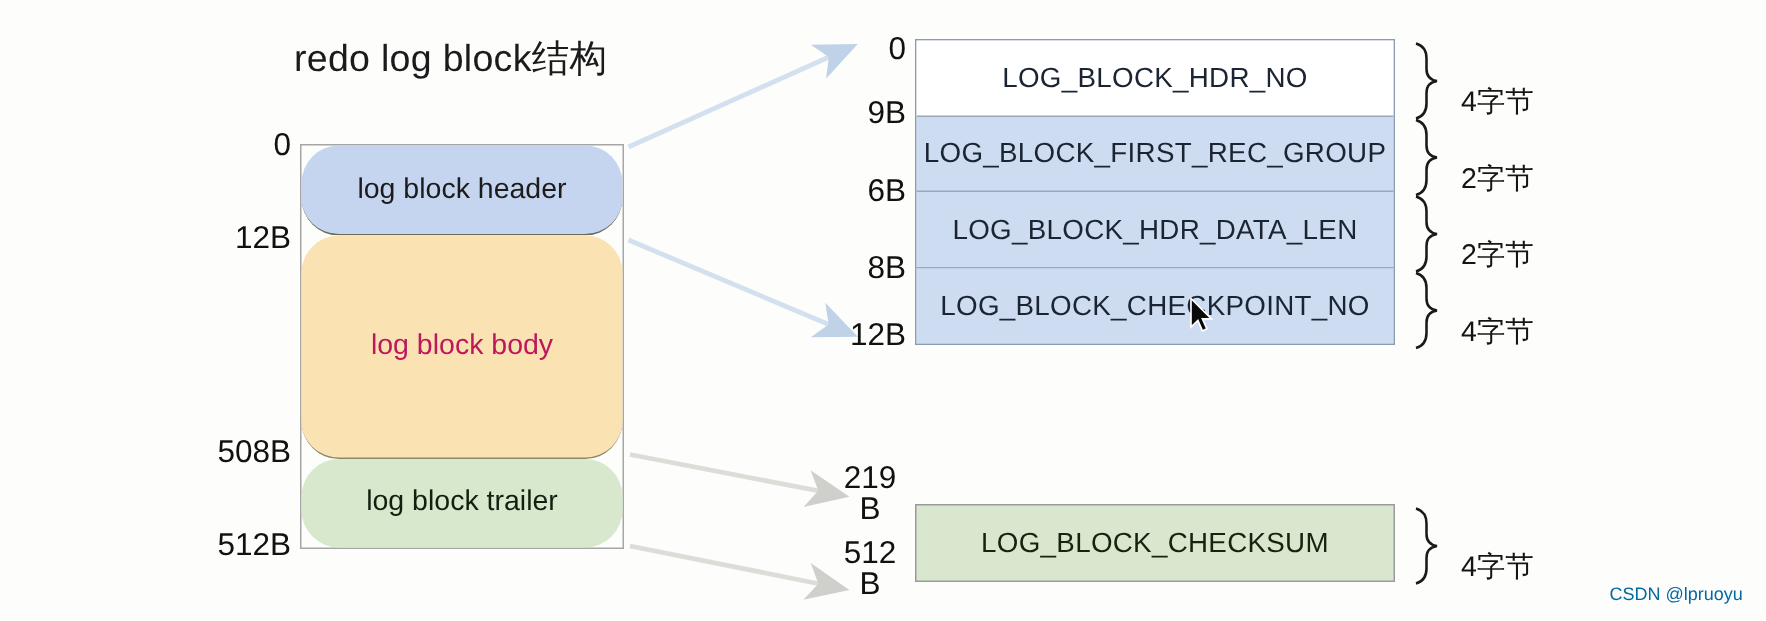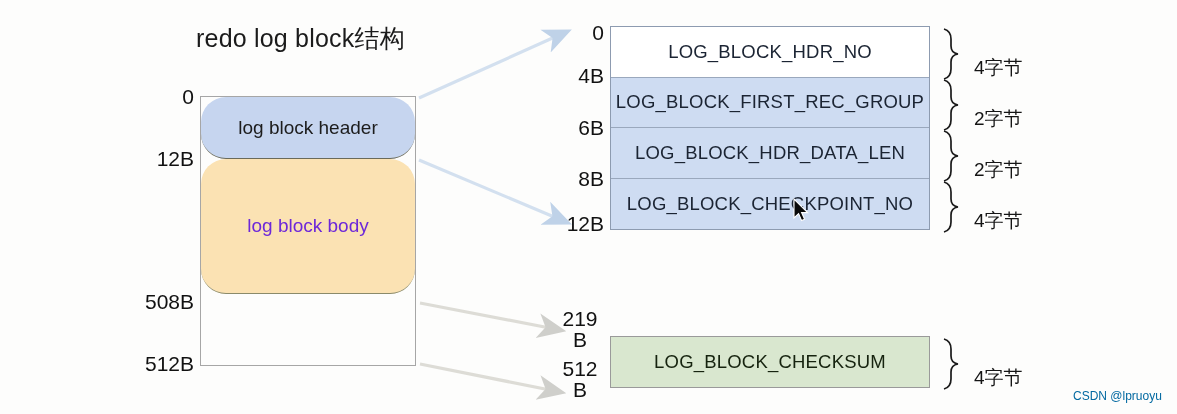--- a/index.html
+++ b/index.html
@@ -50,24 +50,24 @@
     color: #1c1c1c;
     box-sizing: border-box;
     border-radius: 25px;
   }
   #seg-header {
     height: 62px;
     background: #c6d5ef;
     border-bottom: 1px solid #6a6a5a;
   }
   #seg-body {
-    height: 135px;
+    height: 152px;
     background: #fbe2b3;
     border-bottom: 1px solid #8a8a6a;
-    color: #6d28d9;
+    color: #be185d;
   }
   #seg-trailer {
     height: 61px;
     background: #d8e8cd;
     color: #12200f;
   }
 
   
   .left-offset {
     font-size: 21px;
@@ -206,24 +206,25 @@
   </svg>
 
   <div class="abs left-offset" id="lo-0">0</div>
   <div class="abs left-offset" id="lo-12">12B</div>
   <div class="abs left-offset" id="lo-508">508B</div>
   <div class="abs left-offset" id="lo-512">512B</div>
 
   <div class="abs" id="main-block">
     <div class="seg" id="seg-header">log block header</div>
     <div class="seg" id="seg-body">log block body</div>
+    <div class="seg" id="seg-trailer">log block trailer</div>
   </div>
 
   <div class="abs hdr-offset" id="ho-0">0</div>
-  <div class="abs hdr-offset" id="ho-4">4B</div>
+  <div class="abs hdr-offset" id="ho-4">9B</div>
   <div class="abs hdr-offset" id="ho-6">6B</div>
   <div class="abs hdr-offset" id="ho-8">8B</div>
   <div class="abs hdr-offset" id="ho-12">12B</div>
 
   <div class="abs" id="hdr-block">
     <div class="hdr-row r0">LOG_BLOCK_HDR_NO</div>
     <div class="hdr-row">LOG_BLOCK_FIRST_REC_GROUP</div>
     <div class="hdr-row">LOG_BLOCK_HDR_DATA_LEN</div>
     <div class="hdr-row">LOG_BLOCK_CHECKPOINT_NO</div>
   </div>

